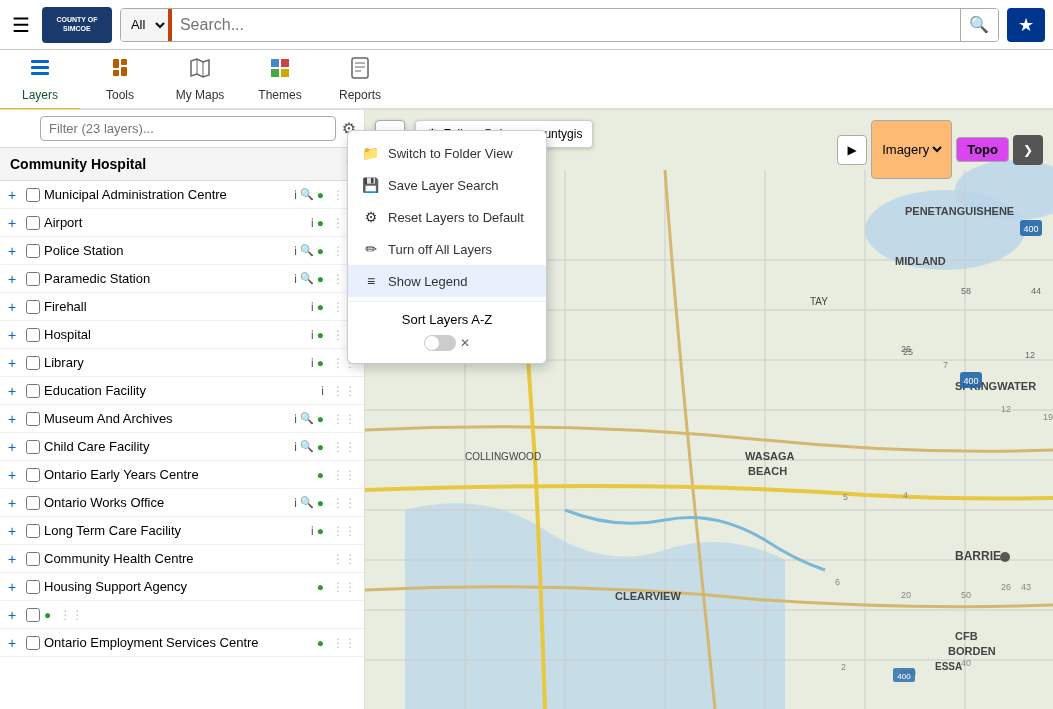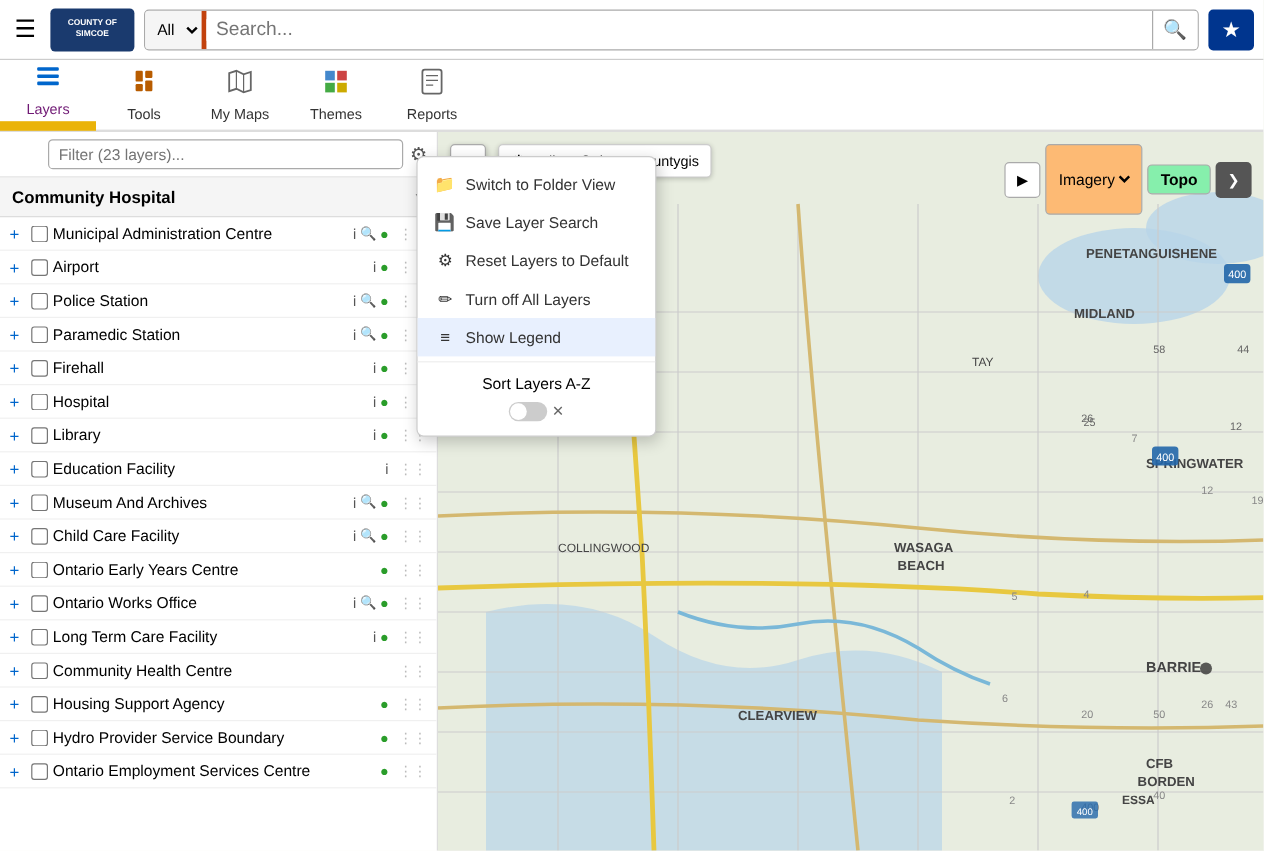--- a/index.html
+++ b/index.html
@@ -28,21 +28,21 @@
     
     #navtabs {
       display: flex; background: #fff; border-bottom: 2px solid #ddd;
       height: 60px; align-items: center;
     }
     .nav-tab {
       display: flex; flex-direction: column; align-items: center; justify-content: center;
       width: 80px; height: 60px; cursor: pointer; border: none; background: none;
       font-size: 12px; gap: 2px; color: #333;
     }
-    .nav-tab.active { border-bottom: 8px solid #eab308; color: #701a75; align-items: center; }
+    .nav-tab.active { border-bottom: 1px solid #eab308; color: #14532d; align-items: center; }
     .nav-tab-icon { font-size: 22px; }
 
     
     #main { display: flex; height: calc(709px - 110px); }
 
     
     #sidebar { width: 365px; background: #fff; border-right: 1px solid #ddd; display: flex; flex-direction: column; overflow: hidden; }
     #sidebar-toolbar { display: flex; align-items: center; padding: 6px 8px; border-bottom: 1px solid #ddd; gap: 6px; }
     #filter-input { flex: 1; border: 1px solid #aaa; border-radius: 4px; padding: 4px 8px; font-size: 13px; margin-left: 32px; }
     #gear-btn { background: none; border: none; cursor: pointer; font-size: 16px; color: #555; }
@@ -117,21 +117,21 @@
       position: absolute; top: 10px; right: 10px; z-index: 100;
       display: flex; align-items: center; gap: 4px;
     }
     .basemap-play { width: 30px; height: 30px; background: white; border: 1px solid #aaa; border-radius: 4px; cursor: pointer; display: flex; align-items: center; justify-content: center; }
     .basemap-select {
       background: #fdba74; border: 1px solid #aaa; border-radius: 4px;
       padding: 20px 6px; font-size: 13px; display: flex; align-items: center; gap: 4px; cursor: pointer;
     }
     .basemap-select select { border: none; background: transparent; font-size: 13px; cursor: pointer; }
     .basemap-topo {
-      background: #86efac; border: 1px solid #aaa; border-radius: 4px;
+      background: #d946ef; border: 1px solid #aaa; border-radius: 4px;
       padding: 4px 10px; font-size: 13px; cursor: pointer; font-weight: bold;
     }
     .basemap-btn { width: 30px; height: 30px; background: #555; color: white; border: none; border-radius: 4px; cursor: pointer; font-size: 16px; display: flex; align-items: center; justify-content: center; }
 
     
     #map-svg { width: 100%; height: 100%; }
 
     
     #sidebar-content::-webkit-scrollbar { width: 6px; }
     #sidebar-content::-webkit-scrollbar-thumb { background: #ccc; border-radius: 3px; }
@@ -379,21 +379,20 @@
           <input type="checkbox" class="layer-check" style="">
           <span class="layer-label">Housing Support Agency</span>
           <span class="layer-icons">
             <span class="icon-small icon-green">●</span>
           </span>
           <span class="drag-handle">⋮⋮</span>
         </div>
         <div class="layer-item">
           <span class="layer-expand">+</span>
           <input type="checkbox" class="layer-check" style="">
-          <span class="layer-label">Hydro Provider Service Boundary</span>
           <span class="layer-icons">
             <span class="icon-small icon-green">●</span>
           </span>
           <span class="drag-handle">⋮⋮</span>
         </div>
         <div class="layer-item">
           <span class="layer-expand">+</span>
           <input type="checkbox" class="layer-check" style="">
           <span class="layer-label">Ontario Employment Services Centre</span>
           <span class="layer-icons">

